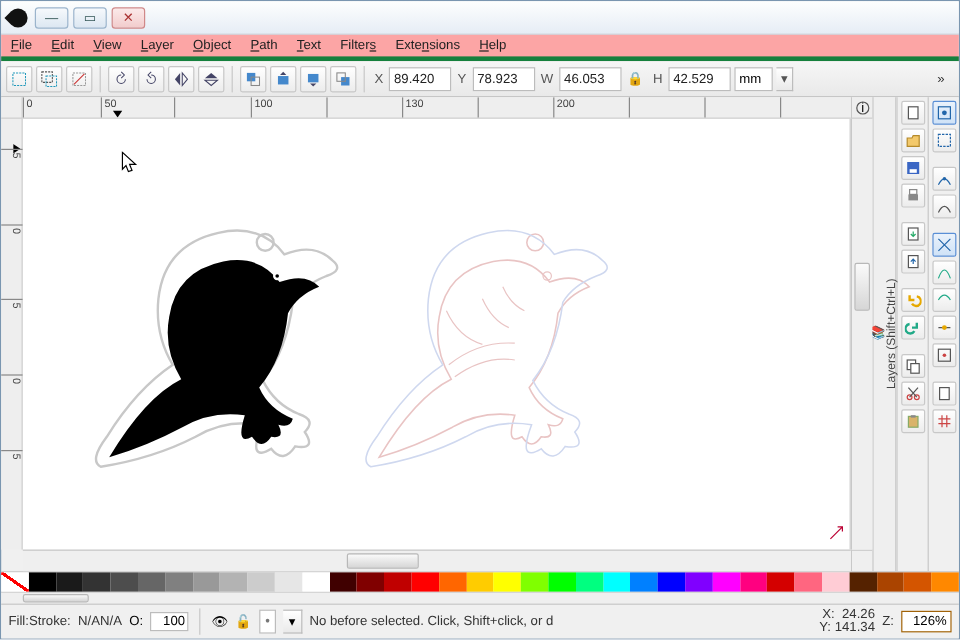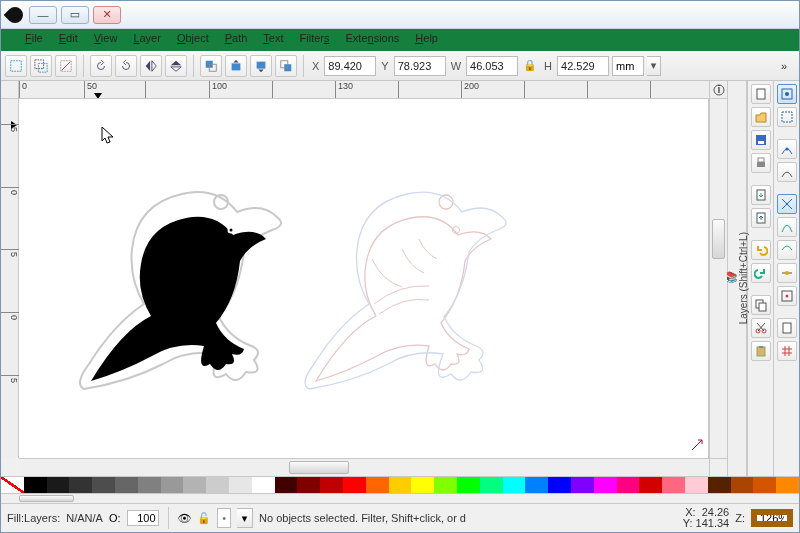--- a/index.html
+++ b/index.html
@@ -4,21 +4,21 @@
 <style>
 * { box-sizing: border-box; margin: 0; padding: 0; font-family: "Segoe UI", Tahoma, sans-serif; font-size: 11px; }
 body { background: #eaeef3; width: 800px; height: 533px; overflow: hidden; }
 .window { width: 800px; height: 533px; border: 1px solid #7a96b0; background: #f0f0f0; display: flex; flex-direction: column; }
 .titlebar { height: 28px; background: linear-gradient(#fdfefe,#e6edf5); border-bottom: 1px solid #c9d3dd; display: flex; align-items: center; padding: 0 6px; }
 .titlebar .logo { width:16px;height:16px;background:#111;border-radius:50% 50% 50% 0;transform:rotate(45deg);margin-right:6px;}
 .titlebar .title { flex:1; color:#222; }
 .winbtns { display:flex; gap:4px; }
 .winbtn { width:28px;height:18px;border:1px solid #9bb4cc;border-radius:3px;background:linear-gradient(#f6f9fc,#dce7f2);display:flex;align-items:center;justify-content:center;color:#355;}
 .winbtn.close{ border-color:#d08888; background:linear-gradient(#fbeaea,#f2cccc); color:#a33;}
-.menubar { height:22px; background:#15803d; border-bottom:1px solid #15803d; display:flex; align-items:stretch; padding:0 16px; }
+.menubar { height:22px; background:#fca5a5; border-bottom:4px solid #15803d; display:flex; align-items:stretch; padding:0 0; }
 .menuitem { padding:3px 8px 0 8px; color:#222; }
 .menuitem u { text-decoration: underline; }
 .toolbar { height:30px; background:linear-gradient(#f6f6f6,#e9e9e9); border-bottom:1px solid #c6c6c6; display:flex; align-items:center; padding:0 4px; gap:3px; }
 .tbtn { width:22px;height:22px;border:1px solid #c8c8c8;border-radius:2px;background:linear-gradient(#fff,#ececec);display:flex;align-items:center;justify-content:center;color:#333;}
 .tbtn svg{width:14px;height:14px;}
 .tsep{width:1px;height:22px;background:#c8c8c8;margin:0 3px;}
 .coordlabel{color:#555;padding:0 2px;}
 .coordbox{width:52px;height:20px;border:1px solid #bcbcbc;background:#fff;padding:1px 3px;color:#222;}
 .lockicon{width:18px;height:20px;display:flex;align-items:center;justify-content:center;color:#666;}
 .unitbox{width:32px;height:20px;border:1px solid #bcbcbc;background:#fff;display:flex;align-items:center;padding-left:3px;}
@@ -48,21 +48,21 @@
 .palscroll .thumb{position:absolute;top:1px;bottom:1px;left:18px;width:55px;background:linear-gradient(#fafafa,#d6d6d6);border:1px solid #b8b8b8;border-radius:2px;}
 .statusbar{height:28px;display:flex;align-items:center;padding:0 6px;gap:6px;background:#f0f0f0;}
 .fsblock{display:flex;flex-direction:row;line-height:11px;font-size:10px;color:#333;}
 .fsblock .row{display:flex;gap:6px;}
 .opbox{width:32px;height:16px;border:1px solid #bcbcbc;background:#fff;text-align:right;padding-right:2px;}
 .layerdd{height:20px;border:1px solid #bcbcbc;background:#fff;display:flex;align-items:center;padding:0 4px;max-width:190px;}
 .ddchev{width:16px;height:20px;border:1px solid #bcbcbc;border-left:none;background:linear-gradient(#fff,#e9e9e9);display:flex;align-items:center;justify-content:center;}
 .statmsg{flex:1;color:#333;white-space:nowrap;overflow:hidden;}
 .xyblock{display:flex;flex-direction:column;line-height:11px;font-size:10px;color:#333;text-align:right;}
 .zlabel{color:#333;}
-.zbox{width:42px;height:18px;border:6px solid #a16207;background:#fff;padding:1px 3px;text-align:right;}
+.zbox{width:42px;height:18px;border:1px solid #a16207;background:#fff;padding:1px 3px;text-align:right;}
 .sidepanel{width:20px;background:#efefef;border-left:1px solid #c8c8c8;border-right:1px solid #c8c8c8;display:flex;align-items:center;justify-content:center;}
 .sidepanel .lab{writing-mode:vertical-rl;transform:rotate(180deg);font-size:10px;color:#444;}
 .iconcol{width:26px;background:#f0f0f0;border-left:1px solid #c8c8c8;display:flex;flex-direction:column;align-items:center;padding-top:3px;gap:3px;}
 .toolcol{width:26px;background:#f0f0f0;border-left:1px solid #c8c8c8;display:flex;flex-direction:column;align-items:center;padding-top:3px;gap:3px;}
 .sbtn{width:20px;height:20px;border:1px solid #c8c8c8;border-radius:2px;background:linear-gradient(#fff,#ececec);display:flex;align-items:center;justify-content:center;}
 .sbtn.active{border-color:#5a8fd6;background:linear-gradient(#eaf2fb,#cfe2f7);}
 .cursor{position:absolute;left:82px;top:27px;pointer-events:none;}
 .cursor svg{width:14px;height:20px;}
 .triangle-marker{position:absolute;}
 </style>
@@ -439,41 +439,41 @@
   <div class="palscroll">
       <div class="thumb"></div>
     </div>
 
   <div class="statusbar">
     <div class="fsblock">
       <div class="row">
           <span>Fill:</span>
         </div>
       <div class="row">
-          <span>Layers:</span>
+          <span>Stroke:</span>
         </div>
     </div>
     <div class="fsblock">
       <div class="row">
           <span>N/A</span>
         </div>
       <div class="row">
           <span>N/A</span>
         </div>
     </div>
     <span>O:</span>
     <input class="opbox" value="100" style="">
     <div class="tsep"></div>
     <span>👁</span>
     <span>🔓</span>
     <div class="layerdd">
         <span style="color:#777">•</span>
       </div>
     <div class="ddchev">▾</div>
-    <div class="statmsg">No objects selected. Filter, Shift+click, or d</div>
+    <div class="statmsg">No before selected. Click, Shift+click, or d</div>
     <div class="xyblock">
       <div><span>X:</span>&nbsp;&nbsp;<span>24.26</span></div>
       <div><span>Y:</span>&nbsp;<span>141.34</span></div>
     </div>
     <span class="zlabel">Z:</span>
     <input class="zbox" value="126%" style="">
   </div>
 
 </div>
 

